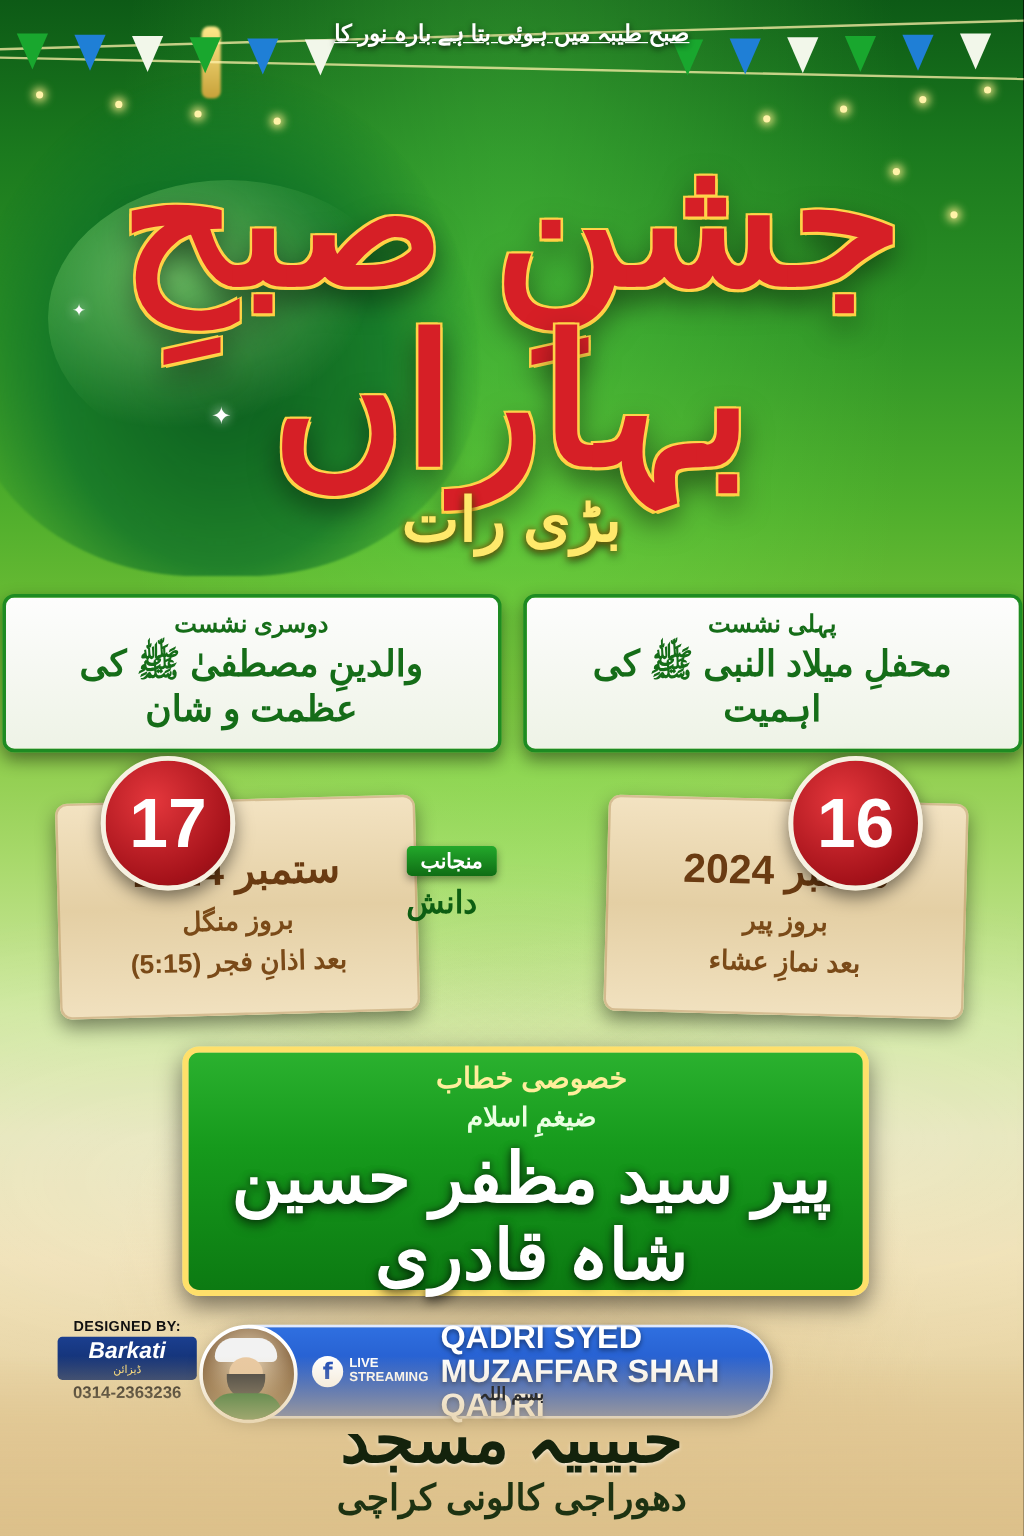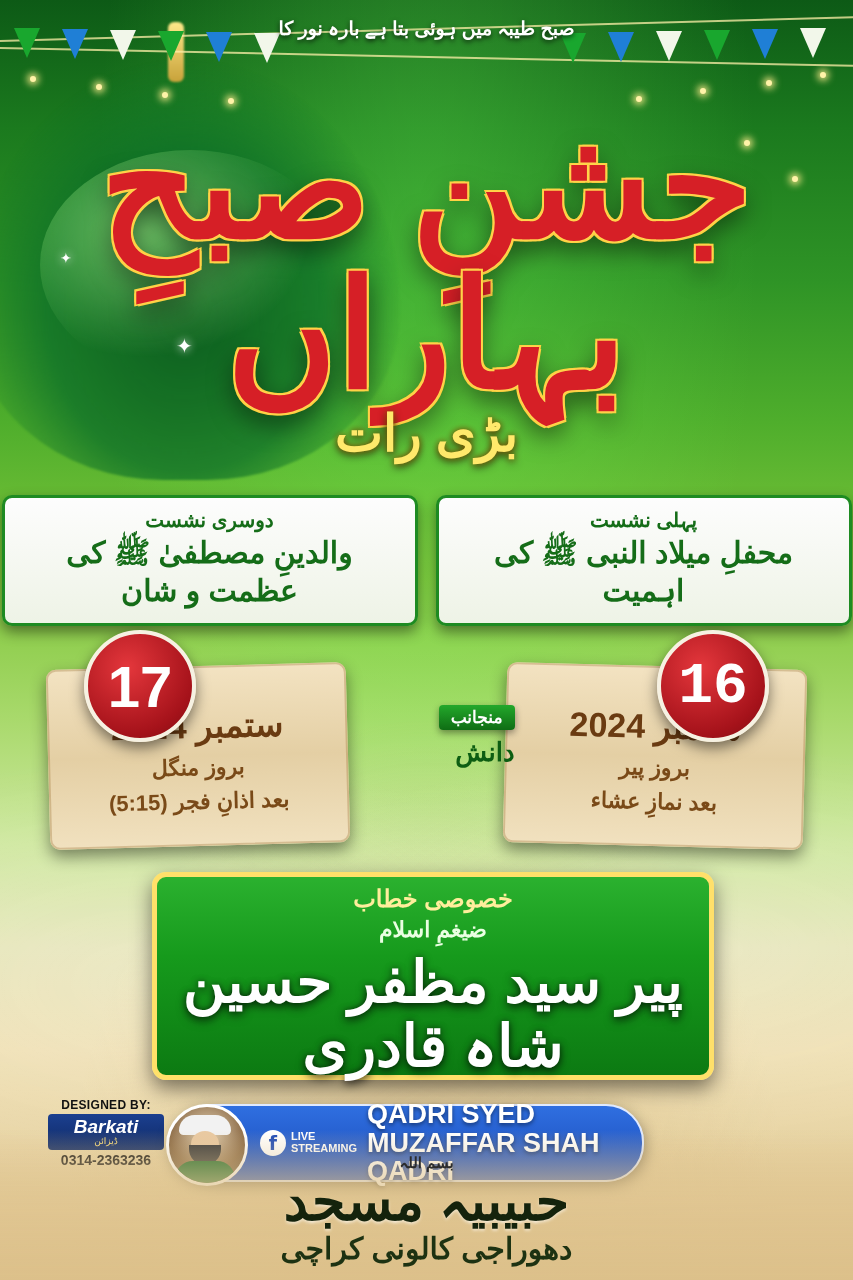--- a/index.html
+++ b/index.html
@@ -46,21 +46,21 @@
   .flag.b{border-top-color:#1f7fd6;}
   .flag.w{border-top-color:#f2f7ea;}
   .lights{position:absolute;left:0;top:0;width:853px;height:260px;}
   .bulb{position:absolute;width:6px;height:6px;border-radius:50%;background:#fff3a8;box-shadow:0 0 7px 3px rgba(255,235,140,.85);}
   .sparkle{position:absolute;color:#fff;font-size:20px;text-shadow:0 0 10px #fff;}
 
   
   .couplet{
     position:absolute;top:14px;left:0;width:853px;text-align:center;
     color:#ffffff;font-size:19px;line-height:1.55;direction:rtl;
-    text-shadow:0 2px 5px rgba(0,0,0,.75);font-weight:bold;
+    text-shadow:0 2px 5px rgba(0,0,0,.75);font-weight:bold;text-decoration:underline;
   }
 
   
   .title-wrap{position:absolute;top:110px;left:0;width:853px;text-align:center;direction:rtl;}
   .title-main{
     font-size:150px;line-height:1.0;font-weight:bold;color:#d61f26;
     text-shadow:
        0 0 2px #ffe36a, 2px 2px 0 #ffd042, -2px 2px 0 #ffd042,
        2px -2px 0 #ffd042, -2px -2px 0 #ffd042,
        0 10px 26px rgba(0,0,0,.55);
@@ -94,38 +94,39 @@
   .scroll .dline{margin-top:40px;font-size:34px;color:#6a3b12;font-weight:bold;line-height:1.2;}
   .scroll .dsub{font-size:22px;color:#7a4a18;font-weight:bold;margin-top:8px;}
   .daybadge{
     position:absolute;top:-10px;width:104px;height:104px;border-radius:50%;
     background:radial-gradient(circle at 38% 32%, #e4373c 0%, #a5121a 70%, #7d0c12 100%);
     border:4px solid #f6f1e2;color:#fff;font-size:58px;font-weight:bold;
     display:flex;align-items:center;justify-content:center;
     box-shadow:0 6px 14px rgba(0,0,0,.5);
   }
   .daybadge.left{left:84px;}
-  .daybadge.right{right:84px;font-family:Liberation Mono, monospace;}
+  .daybadge.right{right:84px;}
   .center-note{
     position:absolute;left:50%;top:58px;transform:translateX(-50%);
-    width:176px;text-align:right;direction:rtl;color:#0d5e12;font-weight:bold;
+    width:176px;text-align:left;direction:rtl;color:#0d5e12;font-weight:bold;
     font-size:26px;line-height:1.25;
   }
   .center-note .ribbon{
     display:inline-block;background:linear-gradient(180deg,#23a82b,#0f6d14);color:#fff;
     font-size:17px;padding:2px 12px;border-radius:4px;margin-bottom:6px;
     box-shadow:0 3px 7px rgba(0,0,0,.4);
   }
 
   
   .speaker{
     position:absolute;top:872px;left:152px;width:552px;height:198px;
     background:linear-gradient(180deg,#2bb12f 0%,#169a1c 40%,#0c7a12 100%);
     border:5px solid #ffe06a;border-radius:14px;direction:rtl;text-align:center;
     box-shadow:0 8px 20px rgba(0,0,0,.5);
+    padding-left:10px;
   }
   .speaker .head{margin-top:8px;font-size:24px;color:#ffee9c;font-weight:bold;}
   .speaker .role{margin-top:4px;font-size:22px;color:#eaffe2;font-weight:bold;}
   .speaker .name{
     margin-top:7px;font-size:58px;line-height:1.1;color:#ffffff;font-weight:bold;
     text-shadow:0 0 6px rgba(0,0,0,.5), 0 4px 10px rgba(0,0,0,.55);
   }
 
   
   .designer{

